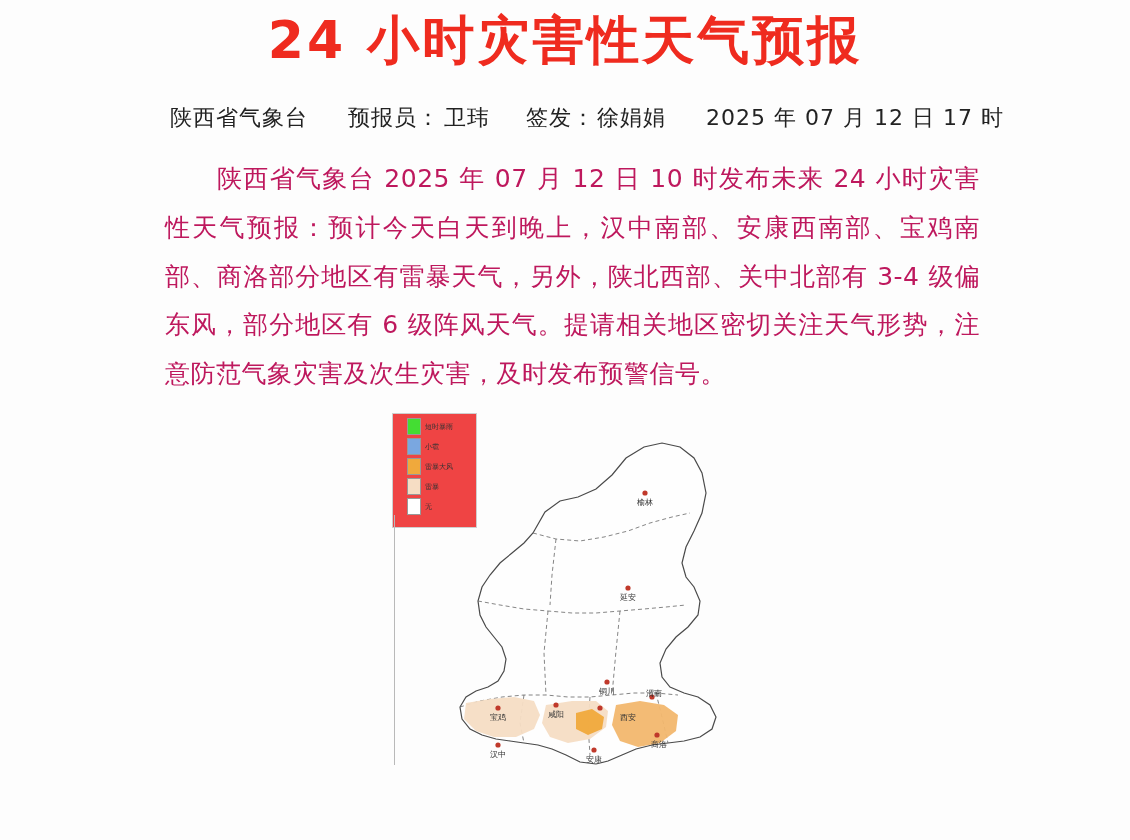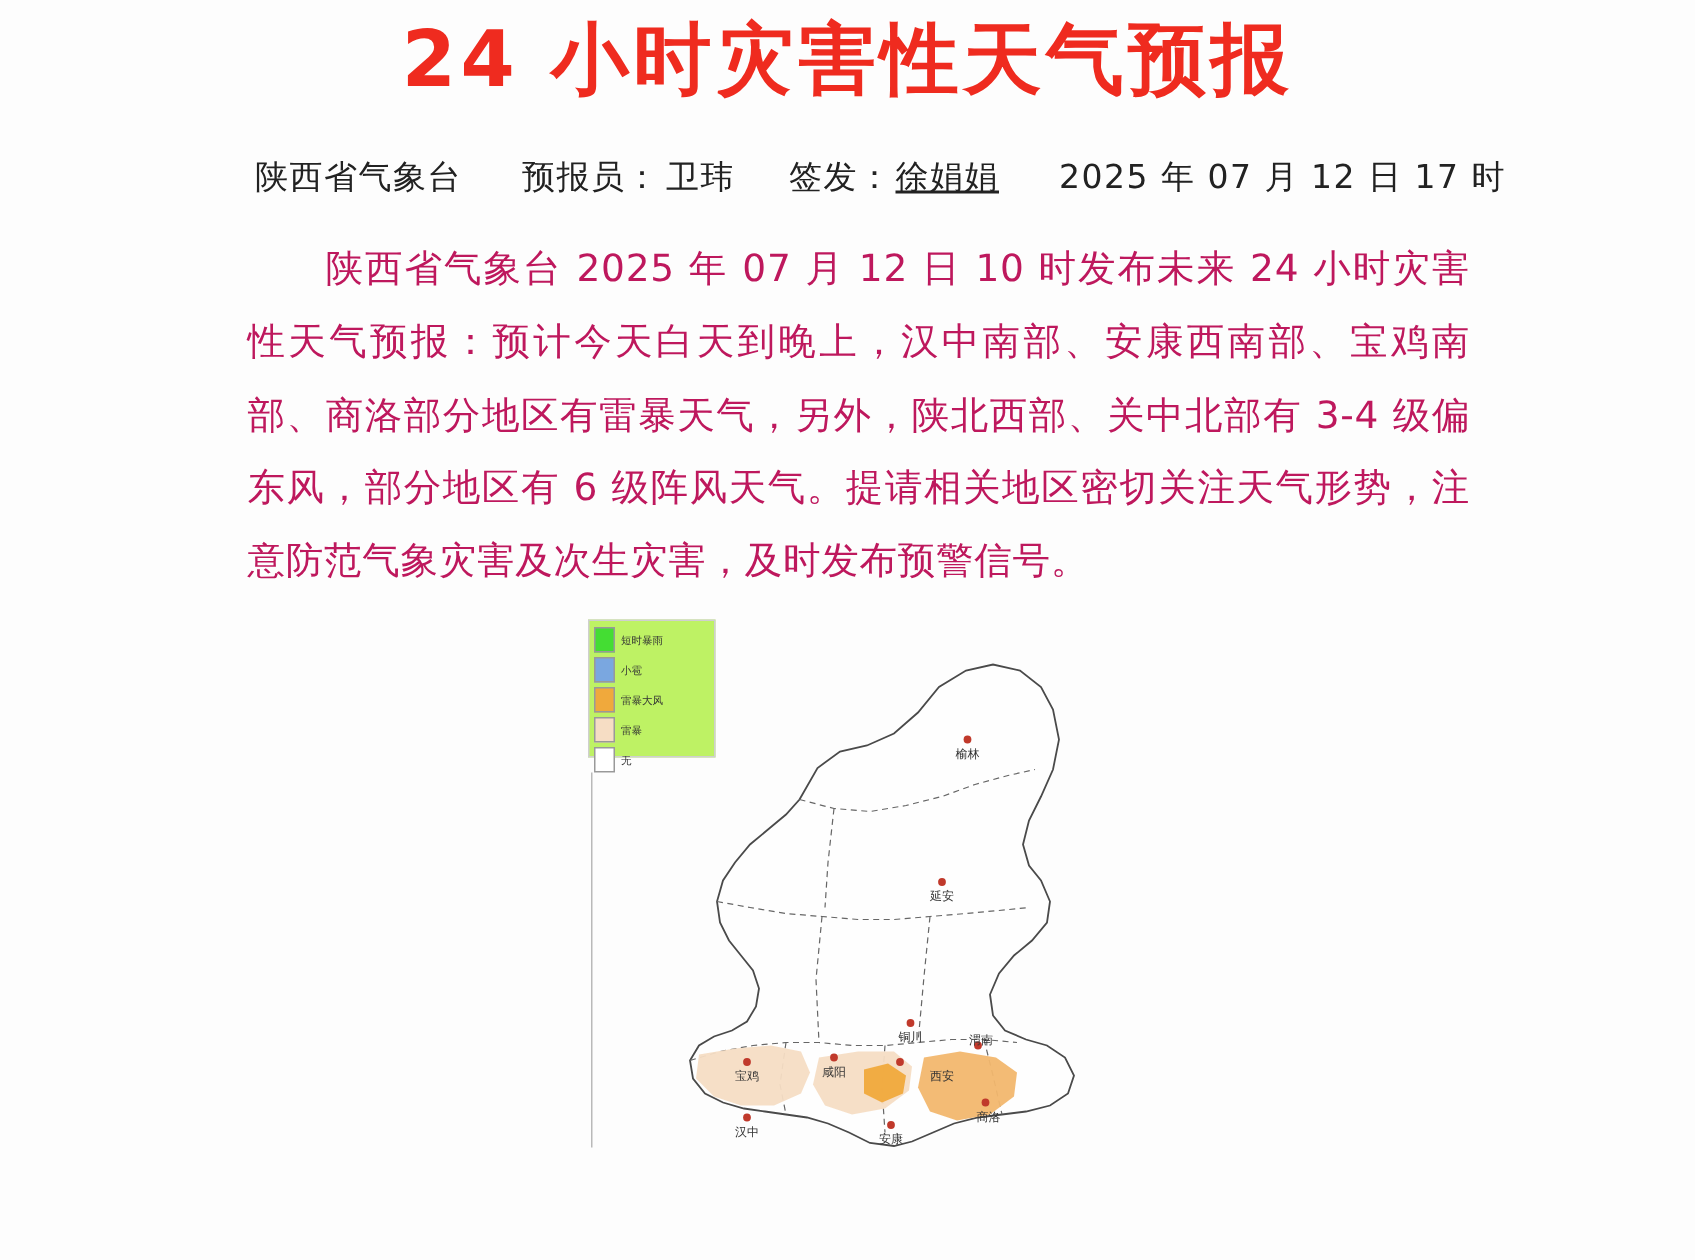--- a/index.html
+++ b/index.html
@@ -38,21 +38,21 @@
     font-size: 22px;
     color: #222;
     letter-spacing: 1px;
     white-space: nowrap;
     font-family: "DejaVu Sans", sans-serif;
   }
   .meta-line .m-office { margin-right: 40px; }
   .meta-line .m-forecaster-label { margin-right: 4px; }
   .meta-line .m-forecaster { margin-right: 36px; }
   .meta-line .m-signer-label { margin-right: 2px; }
-  .meta-line .m-signer { margin-right: 40px; text-decoration: underline; }
+  .meta-line .m-signer { margin-right: 40px; }
   .meta-line .m-date { }
 
   .body-text {
     margin: 22px 0 0 0;
     padding: 0 150px 0 165px;
     font-size: 25px;
     line-height: 1.95;
     color: #be185d;
     text-align: justify;
     text-indent: 52px;
@@ -70,25 +70,25 @@
     position: absolute;
     left: 0; top: 0;
     width: 1130px;
     height: 360px;
   }
   .legend {
     position: absolute;
     left: 392px;
     top: 8px;
     width: 85px;
-    height: 92px;
-    background: #bef264;
+    height: 115px;
+    background: #ef4444;
     border: 1px solid #cfcfcf;
     box-sizing: border-box;
-    padding: 3px 3px;
+    padding: 3px 14px;
   }
   .legend-row {
     display: flex;
     align-items: center;
     height: 20px;
   }
   .legend-swatch {
     width: 14px;
     height: 17px;
     border: 1px solid #999;

